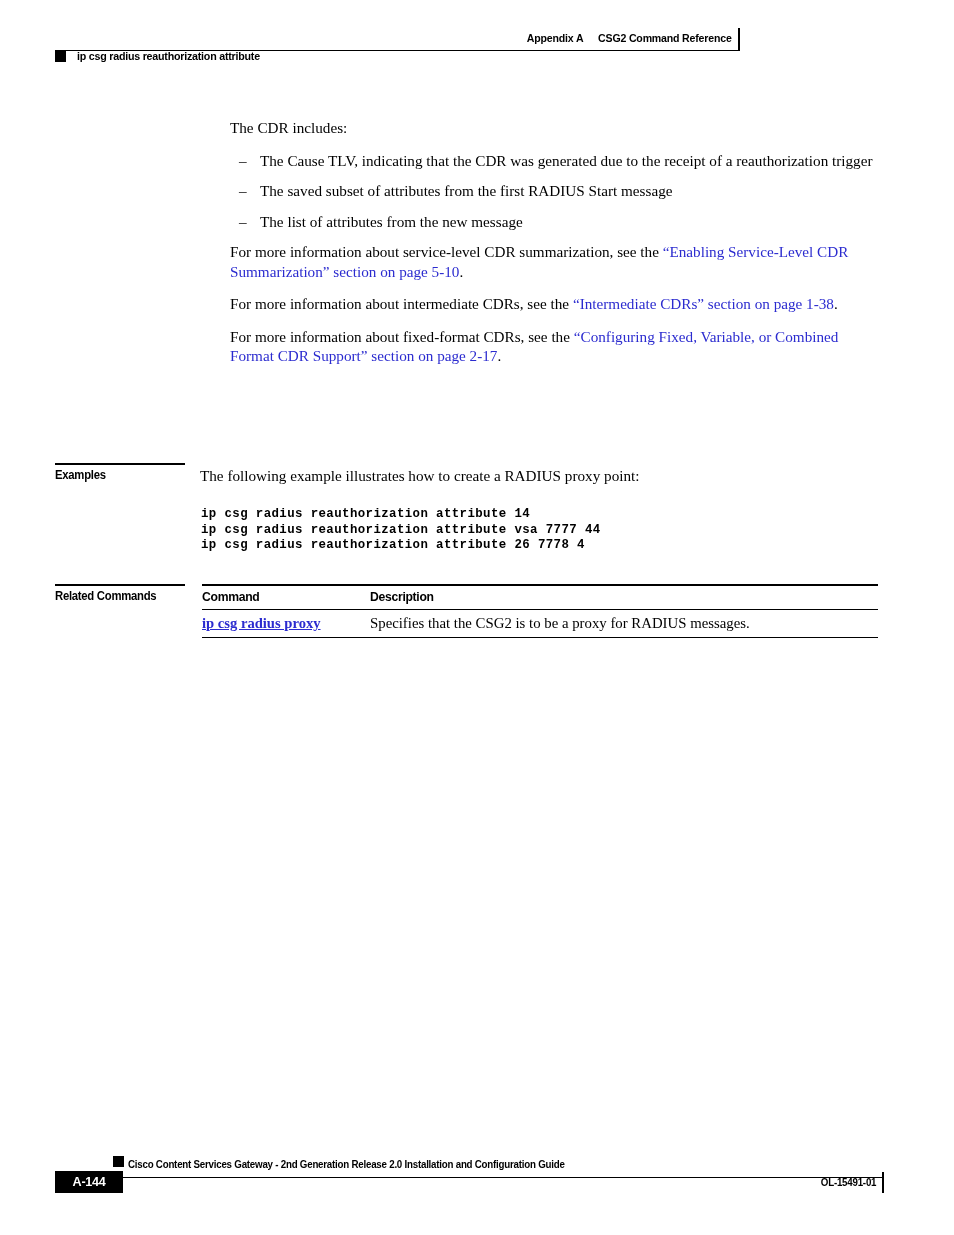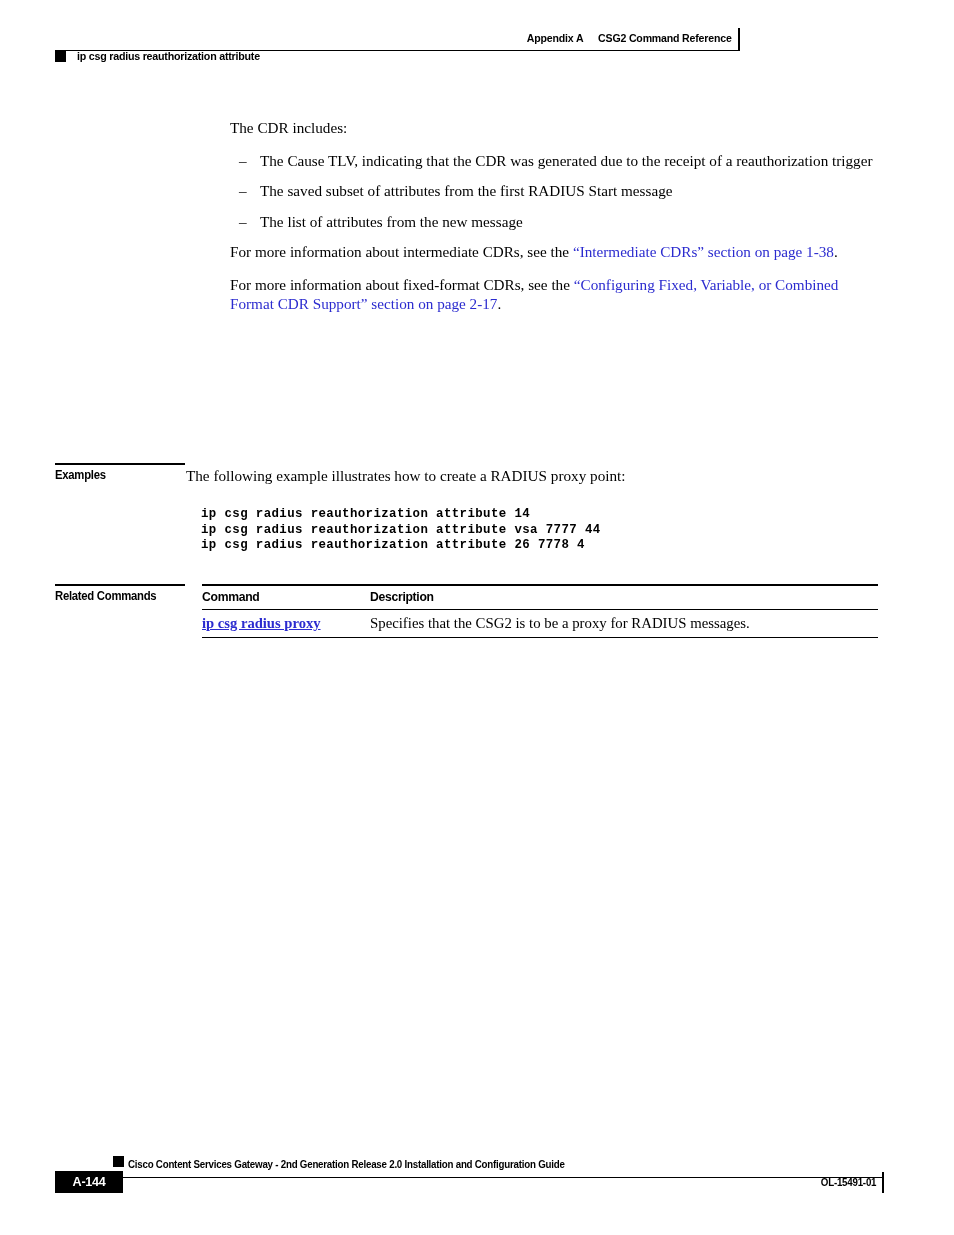--- a/index.html
+++ b/index.html
@@ -133,21 +133,21 @@
     position: absolute;
     left: 55px;
     width: 130px;
     height: 1.6px;
     background: #000;
   }
 
   
   .examples-intro {
     position: absolute;
-    left: 186px;
+    left: 200px;
     top: 466px;
     font-size: 15.2px;
     line-height: 19.5px;
     white-space: nowrap;
   }
   .code-block {
     position: absolute;
     left: 201px;
     top: 495px;
     font-family: "Liberation Mono", "DejaVu Sans Mono", monospace;
@@ -298,20 +298,23 @@
       <li>
         <span class="dash">–</span>
         <span>The saved subset of attributes from the first RADIUS Start message</span>
       </li>
       <li>
         <span class="dash">–</span>
         <span>The list of attributes from the new message</span>
       </li>
     </ul>
 
+    <p class="para">
+      <span>For more information about service-level CDR summarization, see the </span><a class="xref" href="#">“Enabling Service-Level CDR Summarization” section on page 5-10</a><span>.</span>
+    </p>
 
     <p class="para">
       <span>For more information about intermediate CDRs, see the </span><a class="xref" href="#">“Intermediate CDRs” section on page 1-38</a><span>.</span>
     </p>
 
     <p class="para">
       <span>For more information about fixed-format CDRs, see the </span><a class="xref" href="#">“Configuring Fixed, Variable, or Combined Format CDR Support” section on page 2-17</a><span>.</span>
     </p>
 
   </div>

